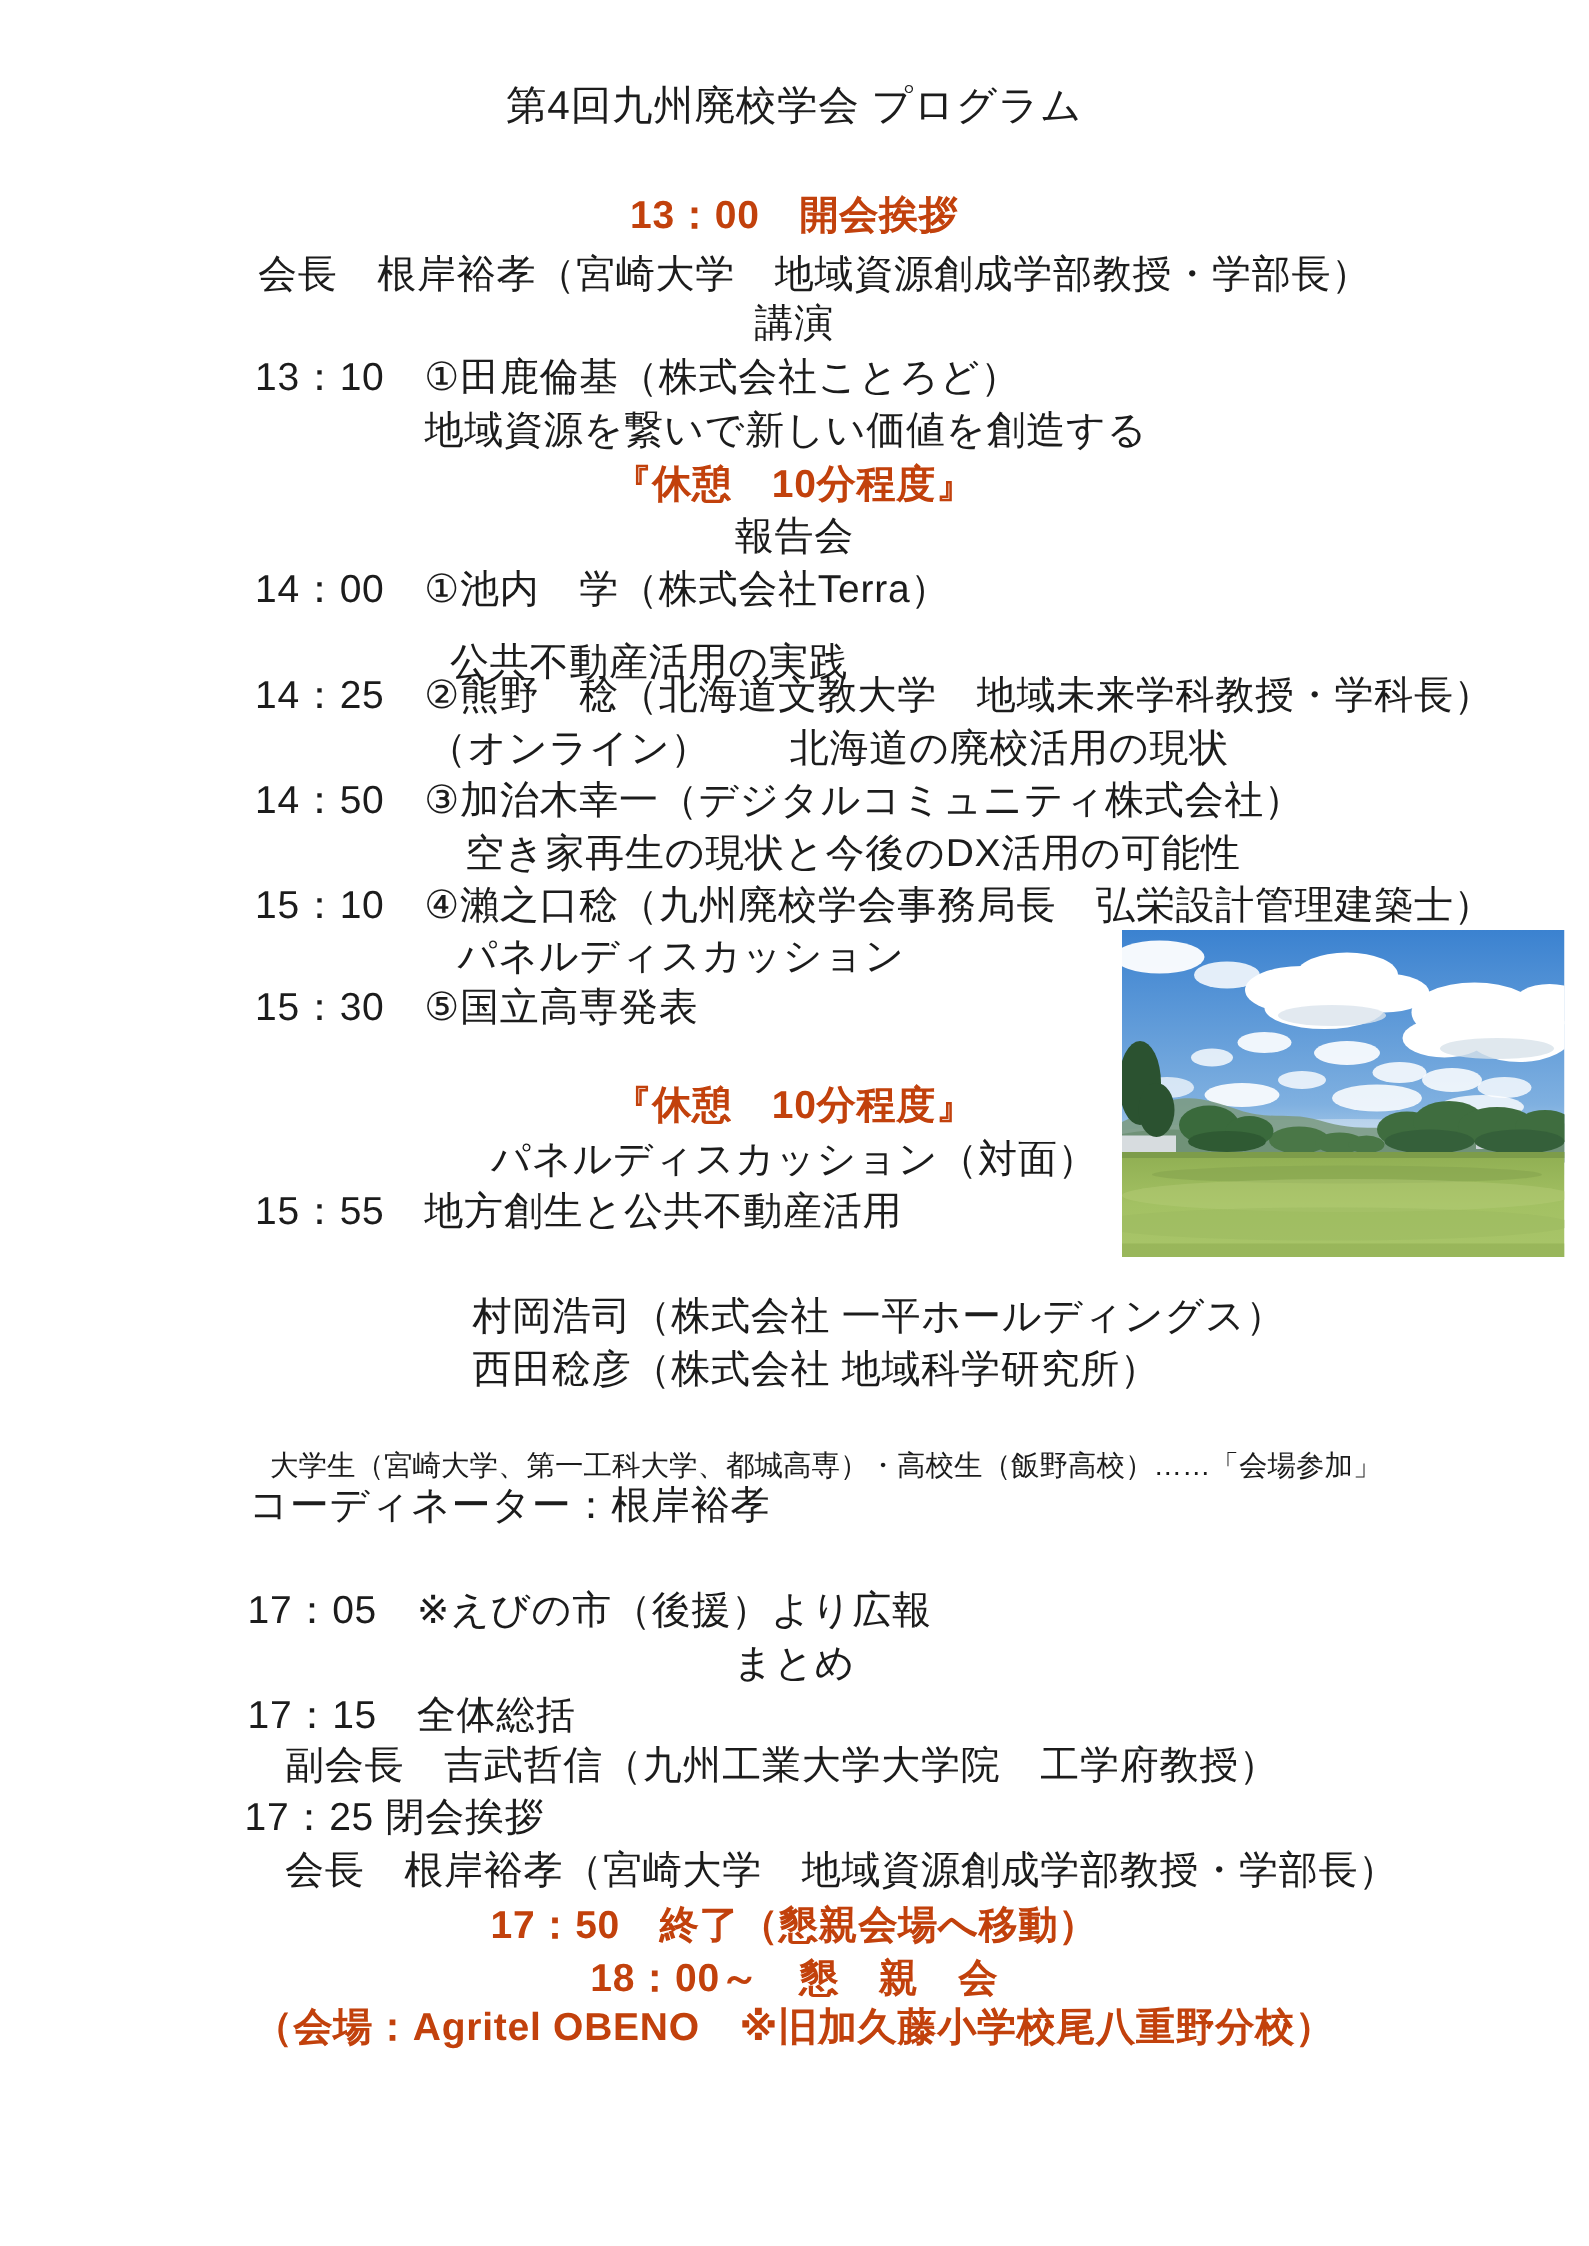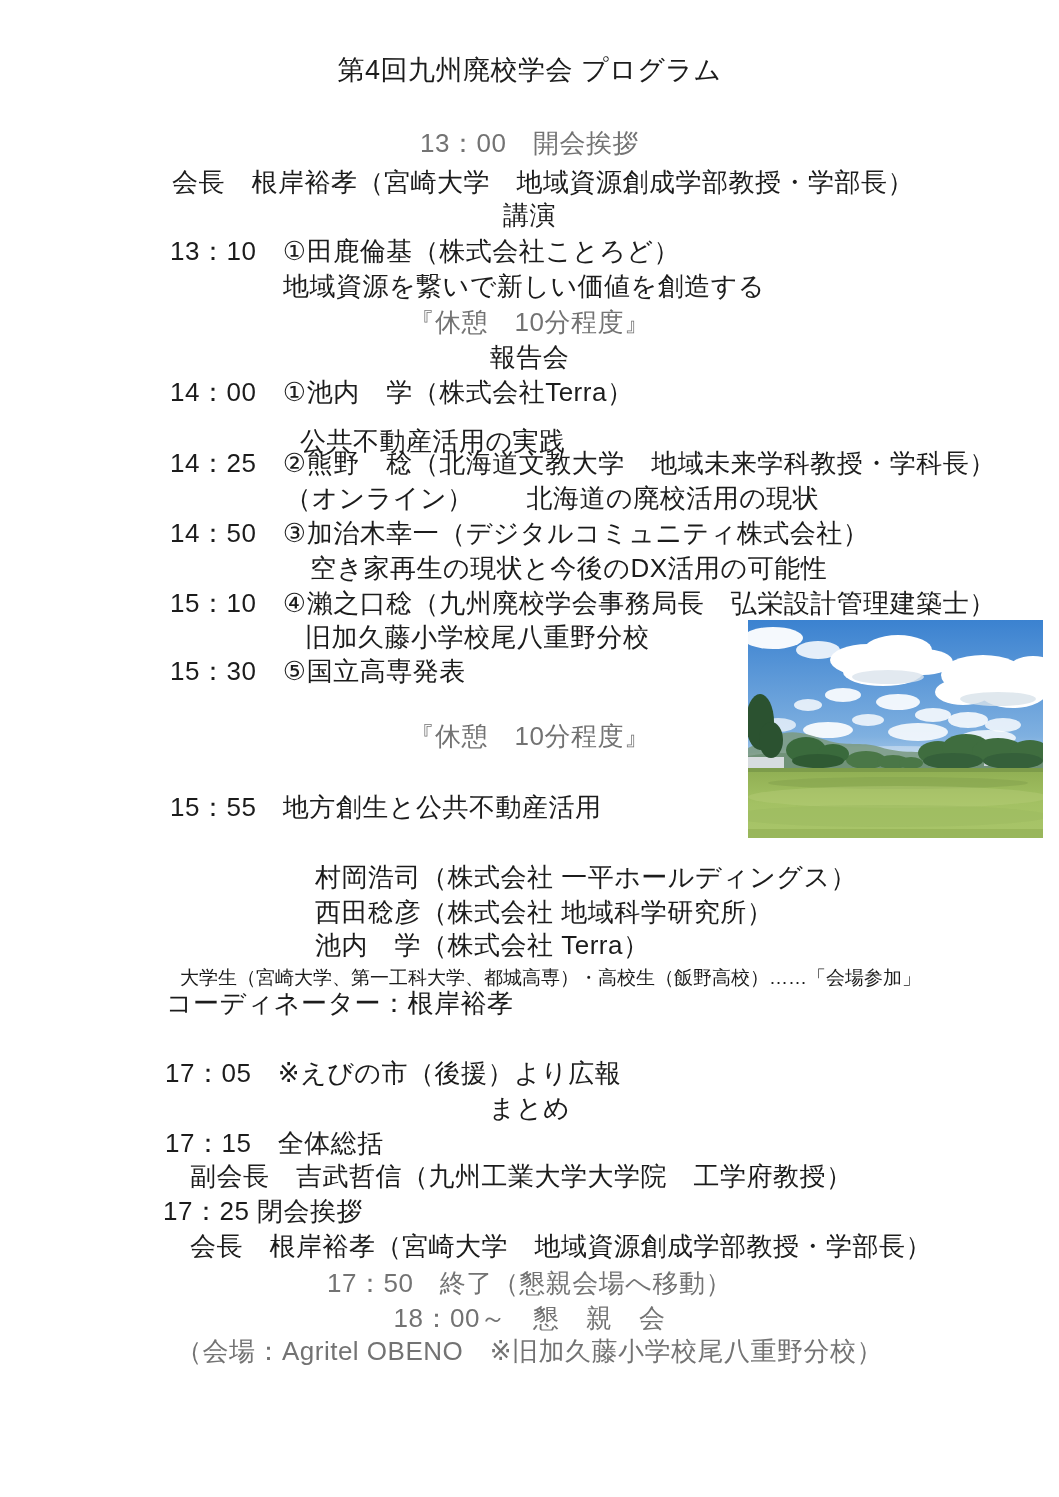--- a/index.html
+++ b/index.html
@@ -12,21 +12,21 @@
     overflow:hidden;
   }
   .ln{
     position:absolute;
     white-space:pre;
     font-size:26px;
     line-height:30px;
     letter-spacing:0.5px;
   }
   .ctr{left:0;width:100%;text-align:center;}
-  .red{color:#737373;}
+  .red{color:#c2410c;font-weight:bold;}
   .sm{font-size:19px;letter-spacing:0;text-align:center;}
   .title{font-size:27px;}
   .photo{
     position:absolute;left:748px;top:620px;width:295px;height:218px;
   }
   .photo svg{display:block;width:100%;height:100%;}
 </style>
 </head>
 <body>
 
@@ -41,28 +41,28 @@
   <div class="ln" style="top:271px;left:283px">地域資源を繋いで新しい価値を創造する</div>
   <div class="ln ctr red" style="top:307px">『休憩　10分程度』</div>
   <div class="ln ctr" style="top:342px">報告会</div>
   <div class="ln" style="top:377px;left:170px">14：00　①池内　学（株式会社Terra）</div>
   <div class="ln" style="top:426px;left:300px">公共不動産活用の実践</div>
   <div class="ln" style="top:448px;left:170px">14：25　②熊野　稔（北海道文教大学　地域未来学科教授・学科長）</div>
   <div class="ln" style="top:483px;left:285px">（オンライン）　　北海道の廃校活用の現状</div>
   <div class="ln" style="top:518px;left:170px">14：50　③加治木幸一（デジタルコミュニティ株式会社）</div>
   <div class="ln" style="top:553px;left:310px">空き家再生の現状と今後のDX活用の可能性</div>
   <div class="ln" style="top:588px;left:170px">15：10　④瀨之口稔（九州廃校学会事務局長　弘栄設計管理建築士）</div>
-  <div class="ln" style="top:622px;left:305px">旧加久藤小学校尾八重野分校</div>
+  <div class="ln" style="top:622px;left:305px">パネルディスカッション</div>
   <div class="ln" style="top:656px;left:170px">15：30　⑤国立高専発表</div>
 
   <div class="ln ctr red" style="top:721px">『休憩　10分程度』</div>
+  <div class="ln ctr" style="top:757px">パネルディスカッション（対面）</div>
   <div class="ln" style="top:792px;left:170px">15：55　地方創生と公共不動産活用</div>
   <div class="ln" style="top:862px;left:315px">村岡浩司（株式会社 一平ホールディングス）</div>
   <div class="ln" style="top:897px;left:315px">西田稔彦（株式会社 地域科学研究所）</div>
-  <div class="ln" style="top:930px;left:315px">池内　学（株式会社 Terra）</div>
   <div class="ln sm" style="top:963px;left:180px">大学生（宮崎大学、第一工科大学、都城高専）・高校生（飯野高校）……「会場参加」</div>
   <div class="ln" style="top:988px;left:166px">コーディネーター：根岸裕孝</div>
 
   <div class="ln" style="top:1058px;left:165px">17：05　※えびの市（後援）より広報</div>
   <div class="ln ctr" style="top:1093px">まとめ</div>
   <div class="ln" style="top:1128px;left:165px">17：15　全体総括</div>
   <div class="ln" style="top:1161px;left:190px">副会長　吉武哲信（九州工業大学大学院　工学府教授）</div>
   <div class="ln" style="top:1196px;left:163px">17：25 閉会挨拶</div>
   <div class="ln" style="top:1231px;left:190px">会長　根岸裕孝（宮崎大学　地域資源創成学部教授・学部長）</div>
   <div class="ln ctr red" style="top:1268px">17：50　終了（懇親会場へ移動）</div>

